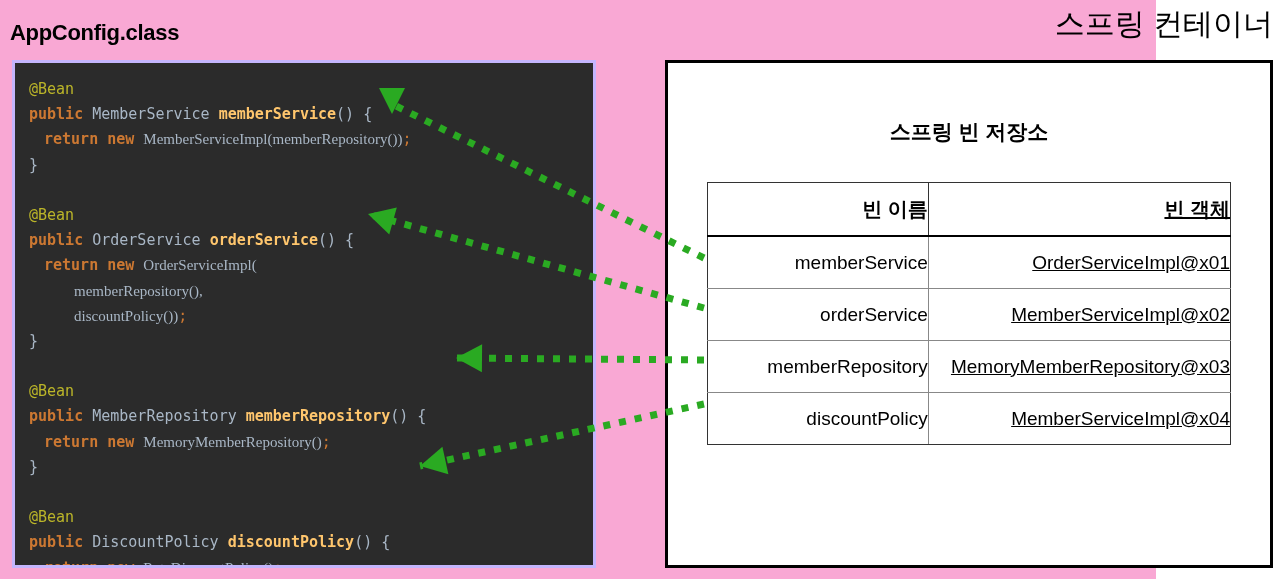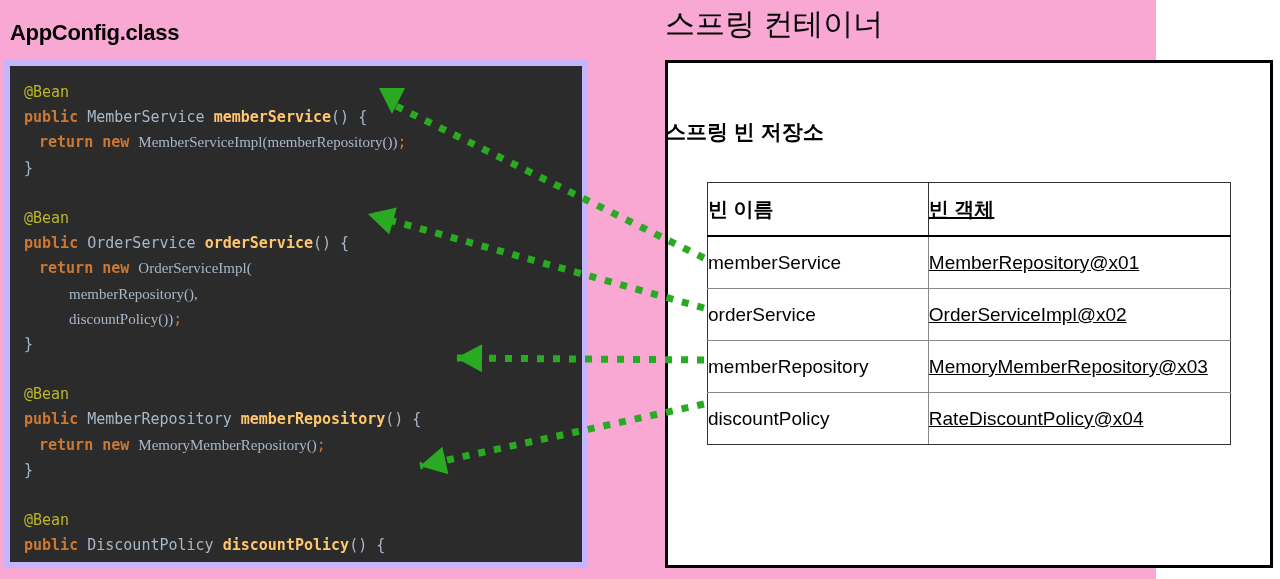--- a/index.html
+++ b/index.html
@@ -19,24 +19,24 @@
     font-size:22px;
     font-weight:bold;
     color:#000;
     letter-spacing:-0.3px;
     font-family:"Liberation Sans", sans-serif;
   }
 
   
   .code-panel{
     position:absolute;
-    left:4px; top:60px;
+    left:12px; top:60px;
     width:584px; height:508px;
     background:#2b2b2b;
-    border:6px solid #c4b5fd;
+    border:3px solid #c4b5fd;
     box-sizing:border-box;
     overflow:hidden;
   }
   .code-inner{
     padding:14px 0 0 14px;
     font-family:"DejaVu Sans Mono","Liberation Mono",monospace;
     font-size:15px;
     line-height:25.2px;
     white-space:pre;
     color:#a9b7c6;
@@ -49,54 +49,54 @@
   .tok-plain{color:#a9b7c6;font-family:Liberation Serif, serif;}
   .tok-punc{color:#a9b7c6;}
   .tok-semi{color:#cc7832;}
   .blank{height:25.2px;}
 
   
   .container-title{
     position:absolute;
     left:665px; top:4px;
     width:608px;
-    text-align:left;
+    text-align:right;
     font-size:30px;
     color:#000;
     font-family:"Liberation Sans", sans-serif;
   }
   .container-box{
     position:absolute;
     left:665px; top:60px;
     width:608px; height:508px;
     border:3px solid #000;
     box-sizing:border-box;
     background:#fff;
   }
   .store-title{
     position:absolute;
     left:665px; top:118px;
     width:608px;
-    text-align:left;
+    text-align:center;
     font-size:21px;
     font-weight:bold;
     color:#000;
   }
 
   
   .bean-table{
     position:absolute;
     left:707px; top:182px;
     width:524px;
     border-collapse:collapse;
     background:#fff;
   }
   .bean-table th, .bean-table td{
     border:1px solid #888;
-    text-align:left;
+    text-align:right;
     color:#000;
     font-weight:normal;
     padding:0;
     height:51px;
   }
   .bean-table thead th{
     border:1px solid #333;
     border-bottom:2px solid #000;
     font-weight:bold;
     font-size:20px;
@@ -134,33 +134,33 @@
   <table class="bean-table">
     <thead>
       <tr>
         <th class="col-name">빈 이름</th>
         <th class="col-obj">빈 객체</th>
       </tr>
     </thead>
     <tbody id="bean-tbody">
         <tr>
           <td class="col-name">memberService</td>
-          <td class="col-obj">MemberRepository@x01</td>
+          <td class="col-obj">OrderServiceImpl@x01</td>
         </tr>
         <tr>
           <td class="col-name">orderService</td>
-          <td class="col-obj">OrderServiceImpl@x02</td>
+          <td class="col-obj">MemberServiceImpl@x02</td>
         </tr>
         <tr>
           <td class="col-name">memberRepository</td>
           <td class="col-obj">MemoryMemberRepository@x03</td>
         </tr>
         <tr>
           <td class="col-name">discountPolicy</td>
-          <td class="col-obj">RateDiscountPolicy@x04</td>
+          <td class="col-obj">MemberServiceImpl@x04</td>
         </tr>
       </tbody>
   </table>
 
   <svg class="arrows" id="arrows-svg" viewBox="0 0 1280 579">
       <g>
         <line x1="704" y1="258" x2="392" y2="104" stroke="#2aaa22" stroke-width="7" stroke-dasharray="7 9" stroke-linecap="butt"></line>
         <polygon points="379,88 405,88 392,114" fill="#2aaa22"></polygon>
       </g>
       <g>

